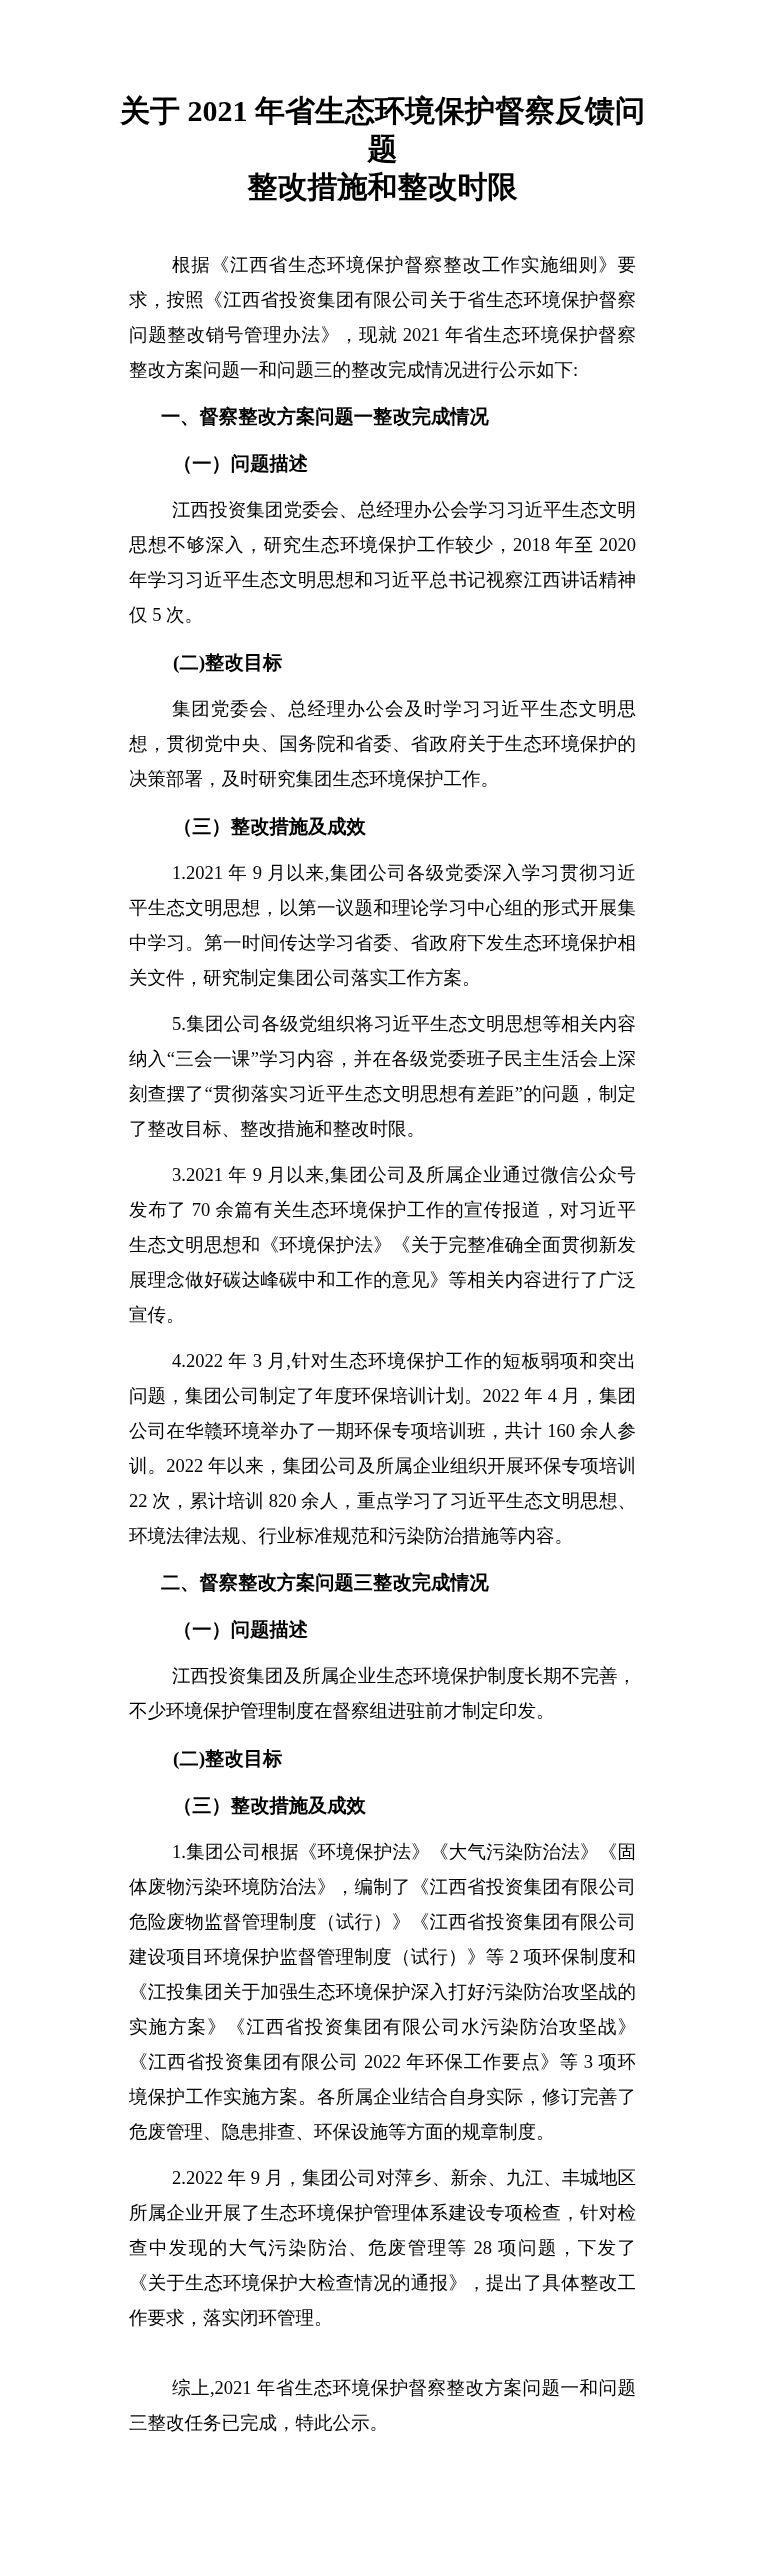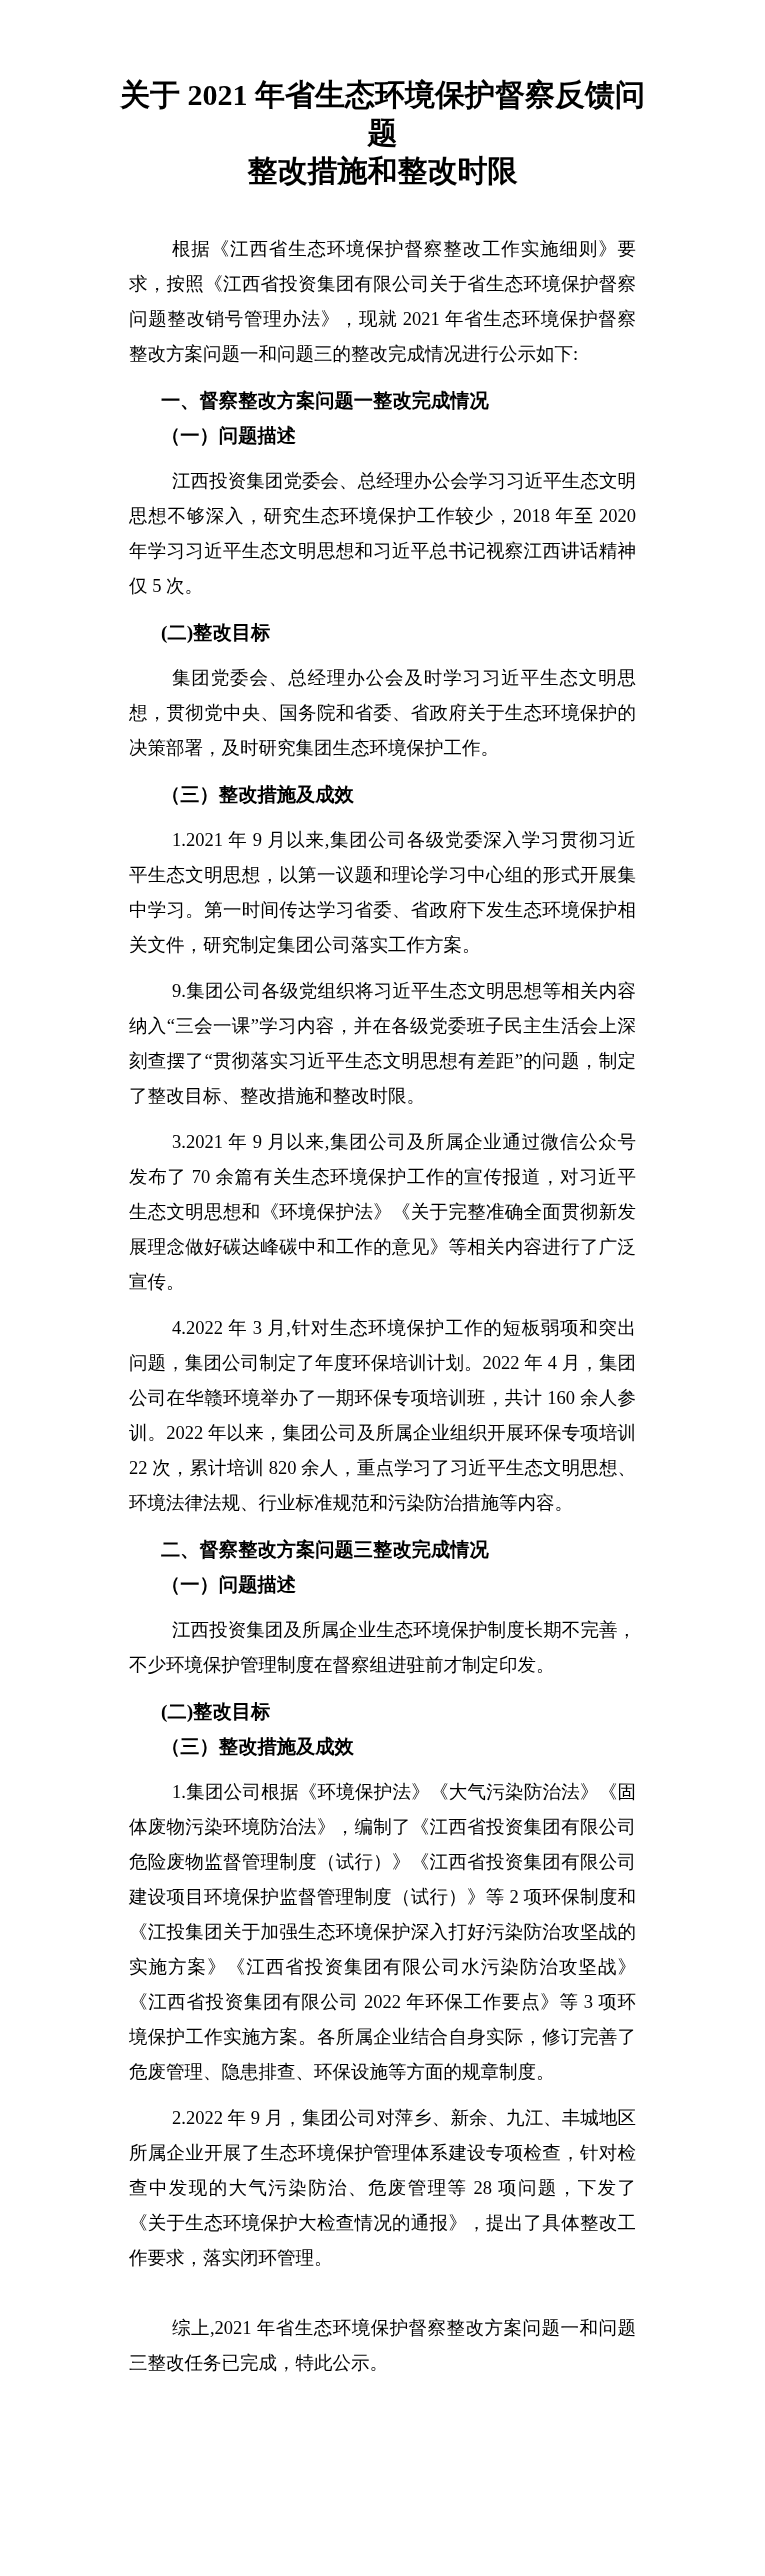--- a/index.html
+++ b/index.html
@@ -16,21 +16,21 @@
     box-sizing: border-box;
     padding: 75px 118px 64px 118px;
     color: #000000;
     font-family: "Liberation Serif", "DejaVu Serif", serif;
   }
   .doc-title {
     font-size: 30px;
     font-weight: bold;
     line-height: 38px;
     text-align: center;
-    margin: 1px 0 42px 0;
+    margin: 17px 0 42px 0;
   }
   .doc-title .tline { display: block; }
   .para {
     font-size: 18.5px;
     line-height: 35px;
     text-align: justify;
     text-indent: 43px;
     margin: 11px;
   }
   .heading-num {
@@ -41,21 +41,21 @@
     text-indent: 43px;
     text-align: justify;
     margin: 0;
   }
   .heading-sub {
     font-size: 19.3px;
     font-weight: bold;
     line-height: 35px;
     text-indent: 43px;
     text-align: justify;
-    margin: 0;
+    margin: 12px;
     font-family: "Liberation Serif", "DejaVu Serif", serif;
   }
   .closing {
     margin-top: 35px;
   }
 </style>
 </head>
 <body>
 
 <article class="page">
@@ -70,21 +70,21 @@
   <h2 class="heading-num">一、督察整改方案问题一整改完成情况</h2>
 
   <h3 class="heading-sub">（一）问题描述</h3>
   <p class="para">江西投资集团党委会、总经理办公会学习习近平生态文明思想不够深入，研究生态环境保护工作较少，2018 年至 2020 年学习习近平生态文明思想和习近平总书记视察江西讲话精神仅 5 次。</p>
 
   <h3 class="heading-sub">(二)整改目标</h3>
   <p class="para">集团党委会、总经理办公会及时学习习近平生态文明思想，贯彻党中央、国务院和省委、省政府关于生态环境保护的决策部署，及时研究集团生态环境保护工作。</p>
 
   <h3 class="heading-sub">（三）整改措施及成效</h3>
   <p class="para">1.2021 年 9 月以来,集团公司各级党委深入学习贯彻习近平生态文明思想，以第一议题和理论学习中心组的形式开展集中学习。第一时间传达学习省委、省政府下发生态环境保护相关文件，研究制定集团公司落实工作方案。</p>
-  <p class="para">9.集团公司各级党组织将习近平生态文明思想等相关内容纳入“三会一课”学习内容，并在各级党委班子民主生活会上深刻查摆了“贯彻落实习近平生态文明思想有差距”的问题，制定了整改目标、整改措施和整改时限。</p>
+  <p class="para">5.集团公司各级党组织将习近平生态文明思想等相关内容纳入“三会一课”学习内容，并在各级党委班子民主生活会上深刻查摆了“贯彻落实习近平生态文明思想有差距”的问题，制定了整改目标、整改措施和整改时限。</p>
   <p class="para">3.2021 年 9 月以来,集团公司及所属企业通过微信公众号发布了 70 余篇有关生态环境保护工作的宣传报道，对习近平生态文明思想和《环境保护法》《关于完整准确全面贯彻新发展理念做好碳达峰碳中和工作的意见》等相关内容进行了广泛宣传。</p>
   <p class="para">4.2022 年 3 月,针对生态环境保护工作的短板弱项和突出问题，集团公司制定了年度环保培训计划。2022 年 4 月，集团公司在华赣环境举办了一期环保专项培训班，共计 160 余人参训。2022 年以来，集团公司及所属企业组织开展环保专项培训 22 次，累计培训 820 余人，重点学习了习近平生态文明思想、环境法律法规、行业标准规范和污染防治措施等内容。</p>
 
   <h2 class="heading-num">二、督察整改方案问题三整改完成情况</h2>
 
   <h3 class="heading-sub">（一）问题描述</h3>
   <p class="para">江西投资集团及所属企业生态环境保护制度长期不完善，不少环境保护管理制度在督察组进驻前才制定印发。</p>
 
   <h3 class="heading-sub">(二)整改目标</h3>
 

